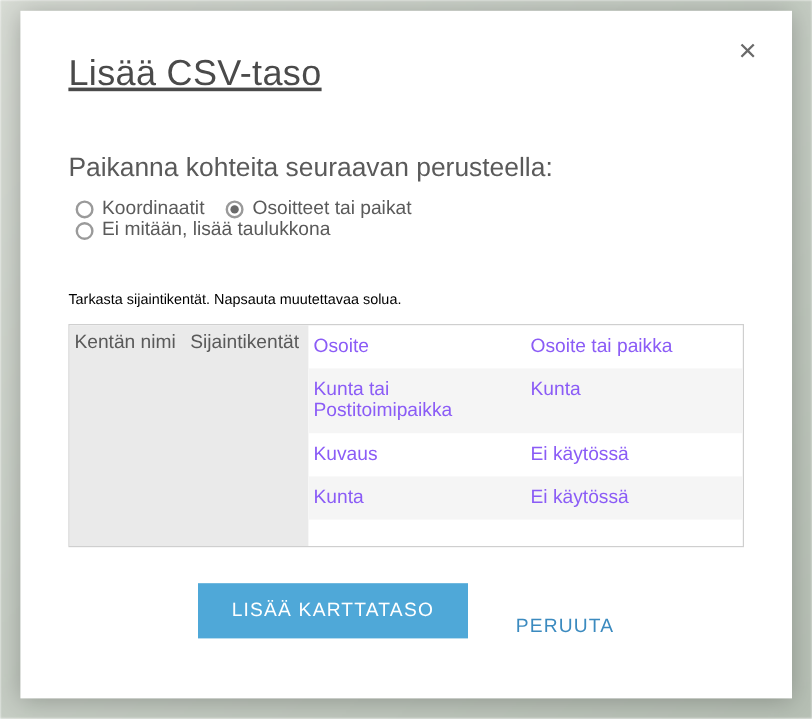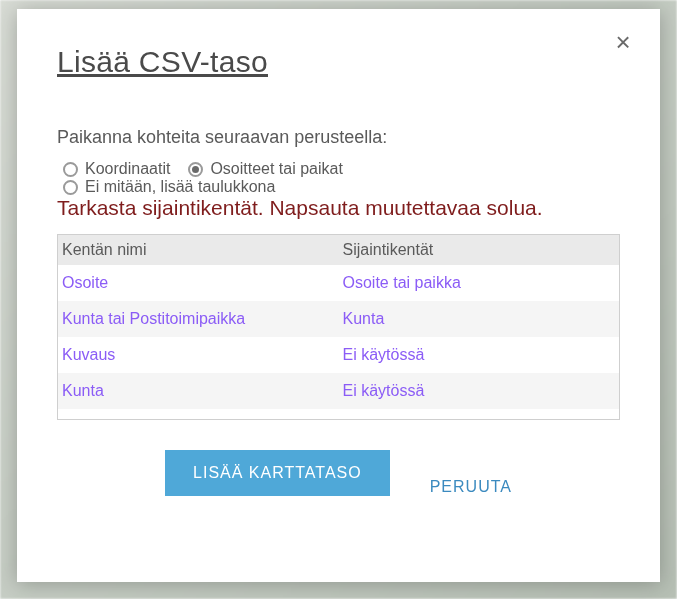--- a/index.html
+++ b/index.html
@@ -31,21 +31,21 @@
   .title {
     font-size: 30px;
     font-weight: 300;
     color: #4a4a4a;
     margin-top: 6px;
     margin-bottom: 48px;
     letter-spacing: 0.3px;
     text-decoration: underline;
   }
   .subtitle {
-    font-size: 18px;
+    font-size: 22px;
     color: #5a5a5a;
     margin-bottom: 12px;
   }
   .radio-group {
     margin-left: 6px;
   }
   .radio-row {
     display: flex;
     flex-wrap: wrap;
     gap: 18px;
@@ -68,29 +68,30 @@
     justify-content: center;
     flex-shrink: 0;
   }
   .radio.checked::after {
     content: "";
     width: 7px; height: 7px;
     background: #6a6a6a;
     border-radius: 50%;
   }
   .instruction {
-    font-size: 21px;
-    color: #7f1d1d;
+    font-size: 12px;
+    color: #000000;
     margin-bottom: 14px;
+    margin-top: 41px;
   }
   .table-wrap {
     border: 1px solid #cfcfcf;
     height: 186px;
     display: flex;
-    flex-direction: column;
+    flex-direction: row;
   }
   .thead {
     display: flex;
     background: #eaeaea;
     font-size: 16px;
     color: #5a5a5a;
   }
   .thead .th {
     padding: 6px 8px 6px 4px;
     flex: 1;

